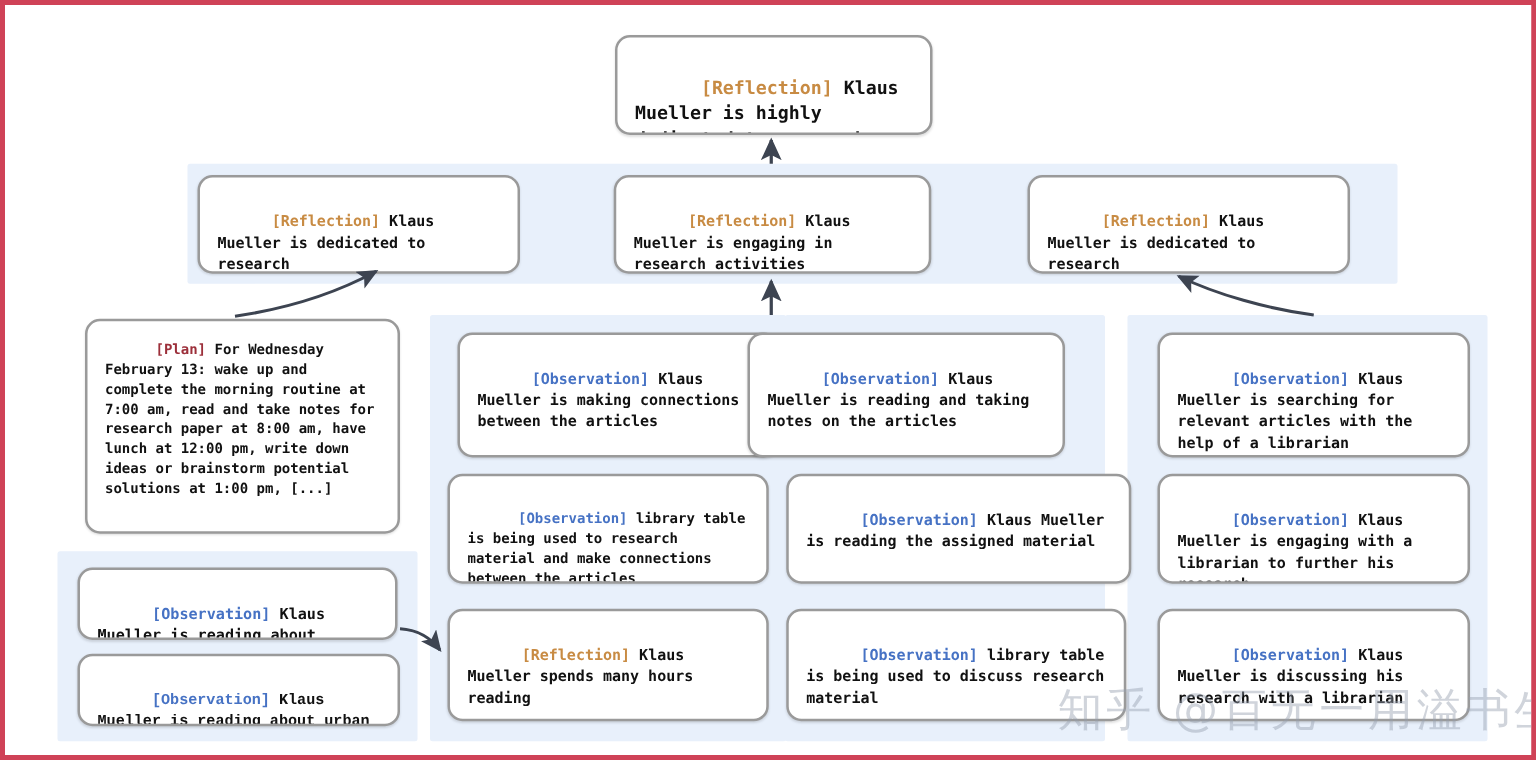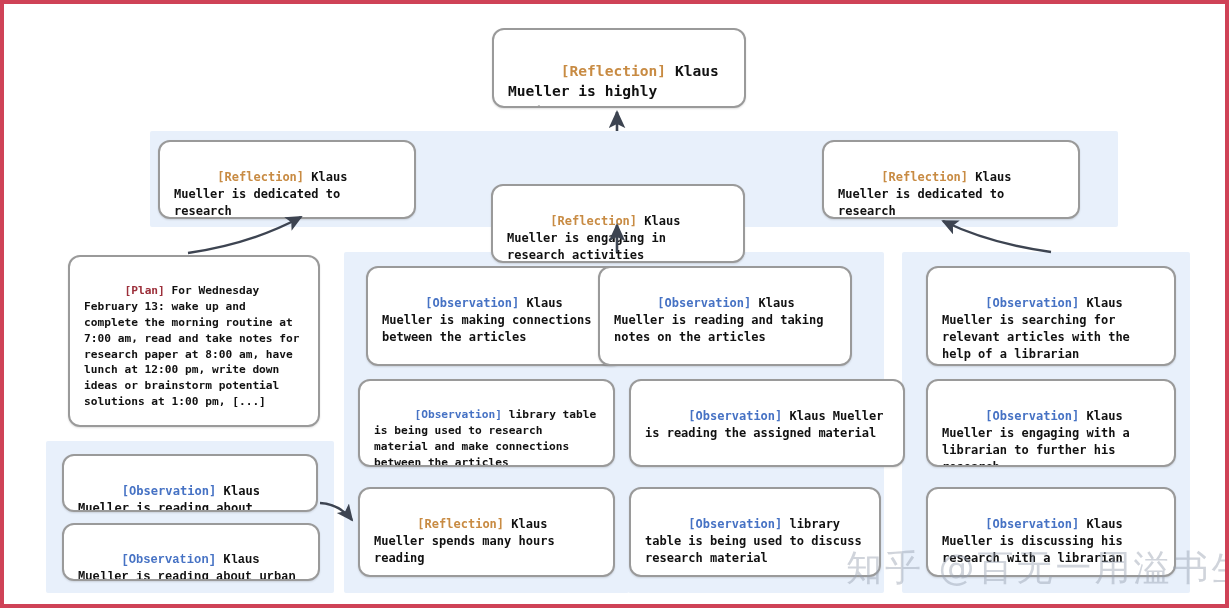--- a/index.html
+++ b/index.html
@@ -82,32 +82,32 @@
     <span class="txt">
       <span class="tag-reflection">[Reflection]</span><span> Klaus Mueller is highly dedicated to research</span>
     </span>
   </div>
 
   <div class="node fs-14" style="left:154px; top:136px; width:258px; height:79px;">
     <span class="txt">
       <span class="tag-reflection">[Reflection]</span><span> Klaus Mueller is dedicated to research</span>
     </span>
   </div>
-  <div class="node fs-14" style="left:487px; top:136px; width:254px; height:79px;margin-top:44px;">
+  <div class="node fs-14" style="left:487px; top:136px; width:254px; height:79px;">
     <span class="txt">
       <span class="tag-reflection">[Reflection]</span><span> Klaus Mueller is engaging in research activities</span>
     </span>
   </div>
   <div class="node fs-14" style="left:818px; top:136px; width:258px; height:79px;">
     <span class="txt">
       <span class="tag-reflection">[Reflection]</span><span> Klaus Mueller is dedicated to research</span>
     </span>
   </div>
 
-  <div class="node fs-11" style="left:64px; top:251px; width:252px; height:172px; align-items:flex-start;">
+  <div class="node fs-11" style="left:64px; top:251px; width:252px; height:172px; align-items:flex-end;">
     <span class="txt">
       <span class="tag-plan">[Plan]</span><span> For Wednesday February 13: wake up and complete the morning routine at 7:00 am, read and take notes for research paper at 8:00 am, have lunch at 12:00 pm, write down ideas or brainstorm potential solutions at 1:00 pm, [...]</span>
     </span>
   </div>
 
   <div class="node fs-12" style="left:58px; top:450px; width:256px; height:58px;">
     <span class="txt">
       <span class="tag-observation">[Observation]</span><span> Klaus Mueller is reading about gentrification</span>
     </span>
   </div>
@@ -136,21 +136,21 @@
   <div class="node fs-14" style="left:594px; top:262px; width:254px; height:100px;">
     <span class="txt">
       <span class="tag-observation">[Observation]</span><span> Klaus Mueller is reading and taking notes on the articles</span>
     </span>
   </div>
   <div class="node fs-14" style="left:625px; top:375px; width:276px; height:88px;">
     <span class="txt">
       <span class="tag-observation">[Observation]</span><span> Klaus Mueller is reading the assigned material</span>
     </span>
   </div>
-  <div class="node fs-14" style="left:625px; top:483px; width:252px; height:90px;">
+  <div class="node fs-14" style="left:625px; top:483px; width:272px; height:90px;">
     <span class="txt">
       <span class="tag-observation">[Observation]</span><span> library table is being used to discuss research material</span>
     </span>
   </div>
 
   <div class="node fs-14" style="left:922px; top:262px; width:250px; height:100px;">
     <span class="txt">
       <span class="tag-observation">[Observation]</span><span> Klaus Mueller is searching for relevant articles with the help of a librarian</span>
     </span>
   </div>

